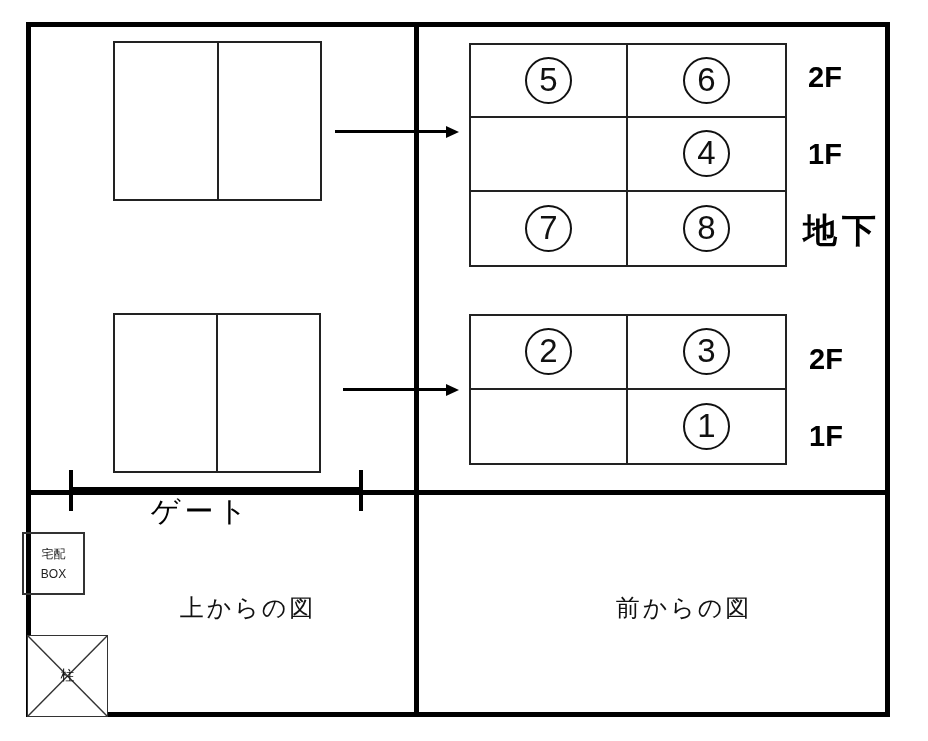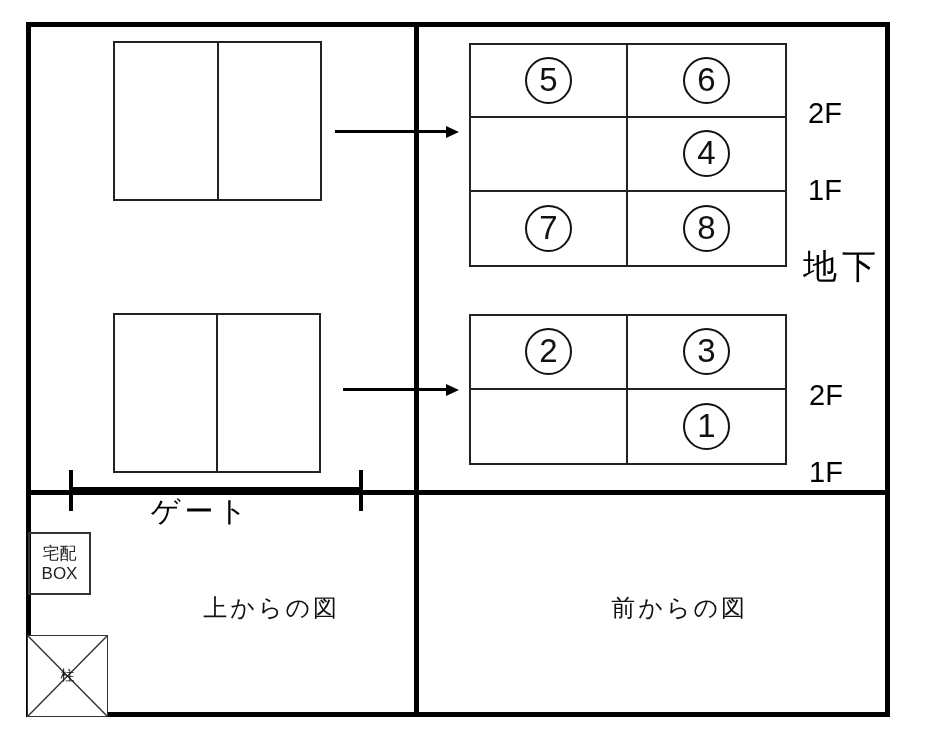--- a/index.html
+++ b/index.html
@@ -37,51 +37,51 @@
   .grid-a { left: 469px; top: 43px;  width: 318px; height: 224px; grid-template-columns: 1fr 1fr; grid-template-rows: 1fr 1fr 1fr; }
   .grid-b { left: 469px; top: 314px; width: 318px; height: 151px; grid-template-columns: 1fr 1fr; grid-template-rows: 1fr 1fr; }
   .cell { display: flex; align-items: center; justify-content: center; }
   .br { border-right: 2px solid #222; }
   .bb { border-bottom: 2px solid #222; }
   .cnum { display: flex; align-items: center; justify-content: center;
           width: 47px; height: 47px; border: 2.5px solid #111; border-radius: 50%;
           font-size: 33px; line-height: 1; padding-bottom: 2px; color: #111; }
 
   
-  .floor-label { position: absolute; font-weight: normal; font-size: 29px; line-height: 1; margin-top: 36px; }
+  .floor-label { position: absolute; font-weight: bold; font-size: 29px; line-height: 1; }
   .fl-2fa  { left: 808px; top: 63px; }
   .fl-1fa  { left: 808px; top: 140px; }
   .fl-chika{ left: 803px; top: 213px; font-size: 34px; letter-spacing: 5px; }
   .fl-2fb  { left: 809px; top: 345px; }
   .fl-1fb  { left: 809px; top: 422px; }
 
   
   .gate-bar  { position: absolute; left: 70px; top: 487px; width: 293px; height: 8px; background: #000; }
   .gate-tick { position: absolute; top: 470px; width: 4px; height: 41px; background: #000; }
   .gt-l { left: 69px; }
   .gt-r { left: 359px; }
   .gate-label { position: absolute; left: 138px; top: 496px; width: 126px; text-align: center;
                 font-size: 29px; font-weight: normal; letter-spacing: 4px; line-height: 1.1; }
 
   
-  .delivery-box { position: absolute; left: 28px; top: 532px; width: 63px; height: 63px;
+  .delivery-box { position: absolute; left: 22px; top: 532px; width: 63px; height: 63px;
                   border: 2px solid #333; display: flex; flex-direction: column;
                   align-items: center; justify-content: center;
-                  font-size: 17px; line-height: 20px; color: #222; }
+                  font-size: 12px; line-height: 20px; color: #222; }
 
   
   .pillar { position: absolute; left: 27px; top: 635px; width: 81px; height: 82px; border: 1.5px solid #333; background: #fff; }
   .pillar svg { display: block; width: 100%; height: 100%; }
   .pillar-label { position: absolute; left: 50%; top: 50%; transform: translate(-50%,-52%);
                   font-size: 14px; color: #111; background: transparent; }
 
   
-  .caption { position: absolute; font-size: 24px; letter-spacing: 3px; color: #111; text-align: right; }
+  .caption { position: absolute; font-size: 24px; letter-spacing: 3px; color: #111; text-align: center; }
   .cap-top   { left: 156px; top: 592px; width: 184px; }
-  .cap-front { left: 564px; top: 592px; width: 184px; }
+  .cap-front { left: 592px; top: 592px; width: 184px; }
 </style>
 </head>
 <body>
 
 <div class="canvas">
 
   <div class="outer"></div>
   <div class="vdiv"></div>
   <div class="hdiv"></div>
 

